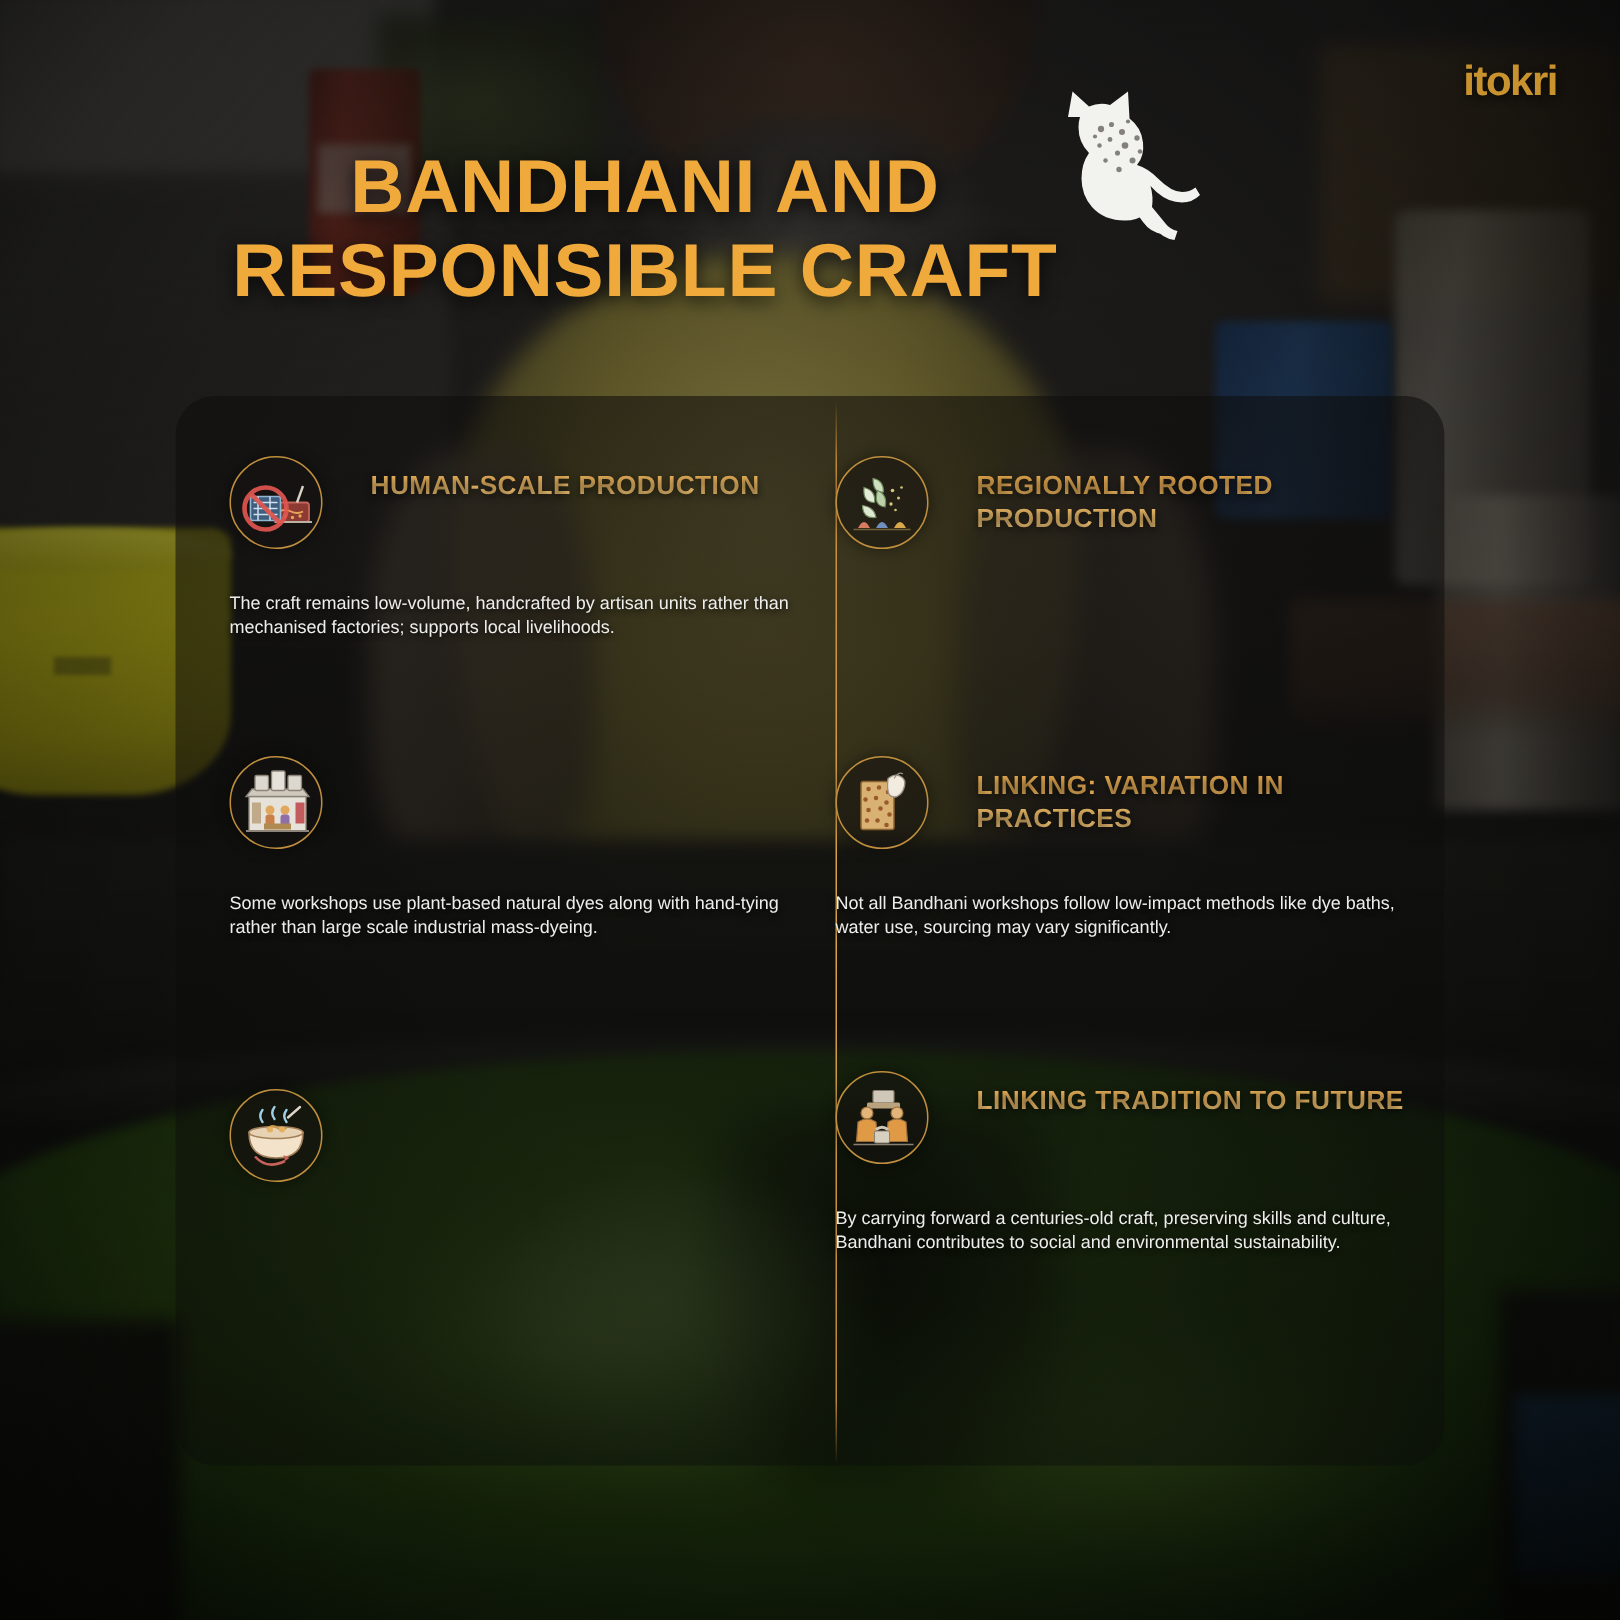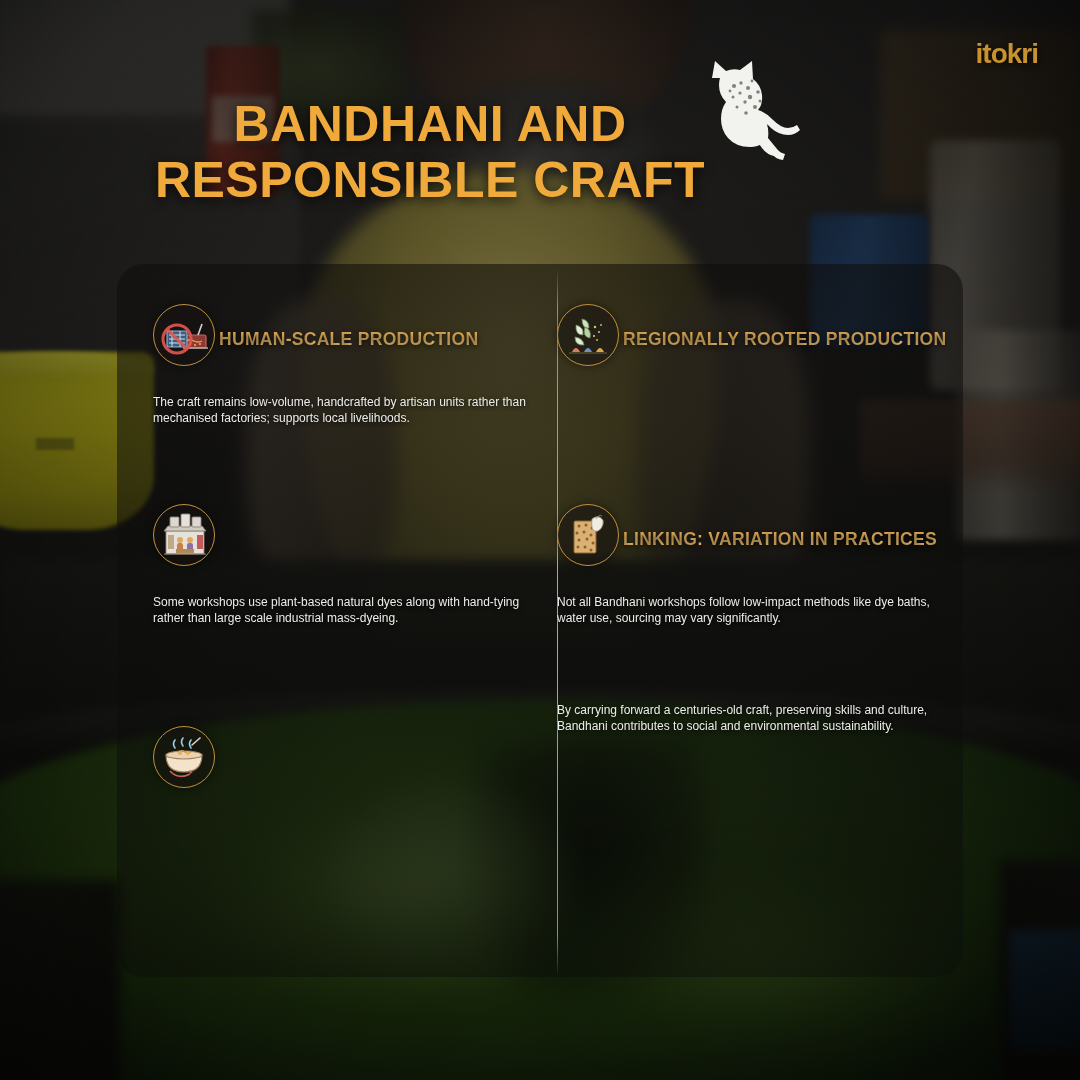--- a/index.html
+++ b/index.html
@@ -222,21 +222,21 @@
     position:absolute; left:117px; top:264px; width:846px; height:713px;
     display:grid;
     grid-template-columns:440px 406px;
     grid-template-rows:200px 210px 303px;
     z-index:8;
   }
   .item{ position:relative; padding:0; }
   .item.left  { padding-left:36px;  padding-right:18px; }
   .item.right {  padding-right:14px; }
 
-  .item-head{ display:flex; align-items:center; gap:4px; padding-top:40px; }
+  .item-head{ display:flex; align-items:flex-start; gap:32px; padding-top:40px; }
   .item.right .item-head{ padding-top:40px; }
   .row3 .item-head{ padding-top:52px; }
 
   .icon-circle{
     flex:0 0 auto;
     width:62px; height:62px; border-radius:50%;
     border:1.4px solid #C08F3E;
     background:rgba(22,19,16,.55);
     position:relative; overflow:hidden;
     box-shadow:0 0 10px rgba(0,0,0,.45);
@@ -444,16 +444,32 @@
             <circle cx="34" cy="26" r="2" fill="#e3b15f"></circle>
           <path d="M38 18 l8 -7" stroke="#ddd6c8" stroke-width="1.6" stroke-linecap="round"></path>
           <path d="M16 44 q8 9 20 3" stroke="#c7615a" stroke-width="1.7" fill="none"></path>
           <path d="M36 47 l-1 -4 l4 2z" fill="#c7615a"></path>
         </svg>
       </div>
     </div>
   </div>
 
   <div class="item right row3">
+    <div class="item-head">
+      <div class="icon-circle">
+        <svg width="62" height="62" viewBox="0 0 62 62">
+          <rect x="24" y="12" width="14" height="8" rx="1" fill="#cfc7b8" stroke="#8a8070" stroke-width=".8"></rect>
+          <rect x="20" y="20" width="22" height="4" rx="1" fill="#b9a37e"></rect>
+          <circle cx="20" cy="27" r="4" fill="#e3b57a" stroke="#9a6f3c" stroke-width=".8"></circle>
+          <path d="M14 33 q6 -4 12 0 l1 13 h-14z" fill="#e09a45" stroke="#9a6f3c" stroke-width=".8"></path>
+          <circle cx="40" cy="27" r="4" fill="#e3b57a" stroke="#9a6f3c" stroke-width=".8"></circle>
+          <path d="M34 33 q6 -4 12 0 l1 13 h-14z" fill="#e09a45" stroke="#9a6f3c" stroke-width=".8"></path>
+          <path d="M26 38 q4 -3 8 0" stroke="#cfc7b8" stroke-width="2" fill="none"></path>
+          <rect x="25" y="39" width="10" height="8" rx="1" fill="#d7cfc0" stroke="#8a8070" stroke-width=".7"></rect>
+          <path d="M11 48 h40" stroke="#8a8070" stroke-width="1.1"></path>
+        </svg>
+      </div>
+      <div class="item-title">LINKING TRADITION TO FUTURE</div>
+    </div>
     <div class="item-body">By carrying forward a centuries-old craft, preserving skills and culture, Bandhani contributes to social and environmental sustainability.</div>
   </div>
 
 </div>
 
 </body></html>

